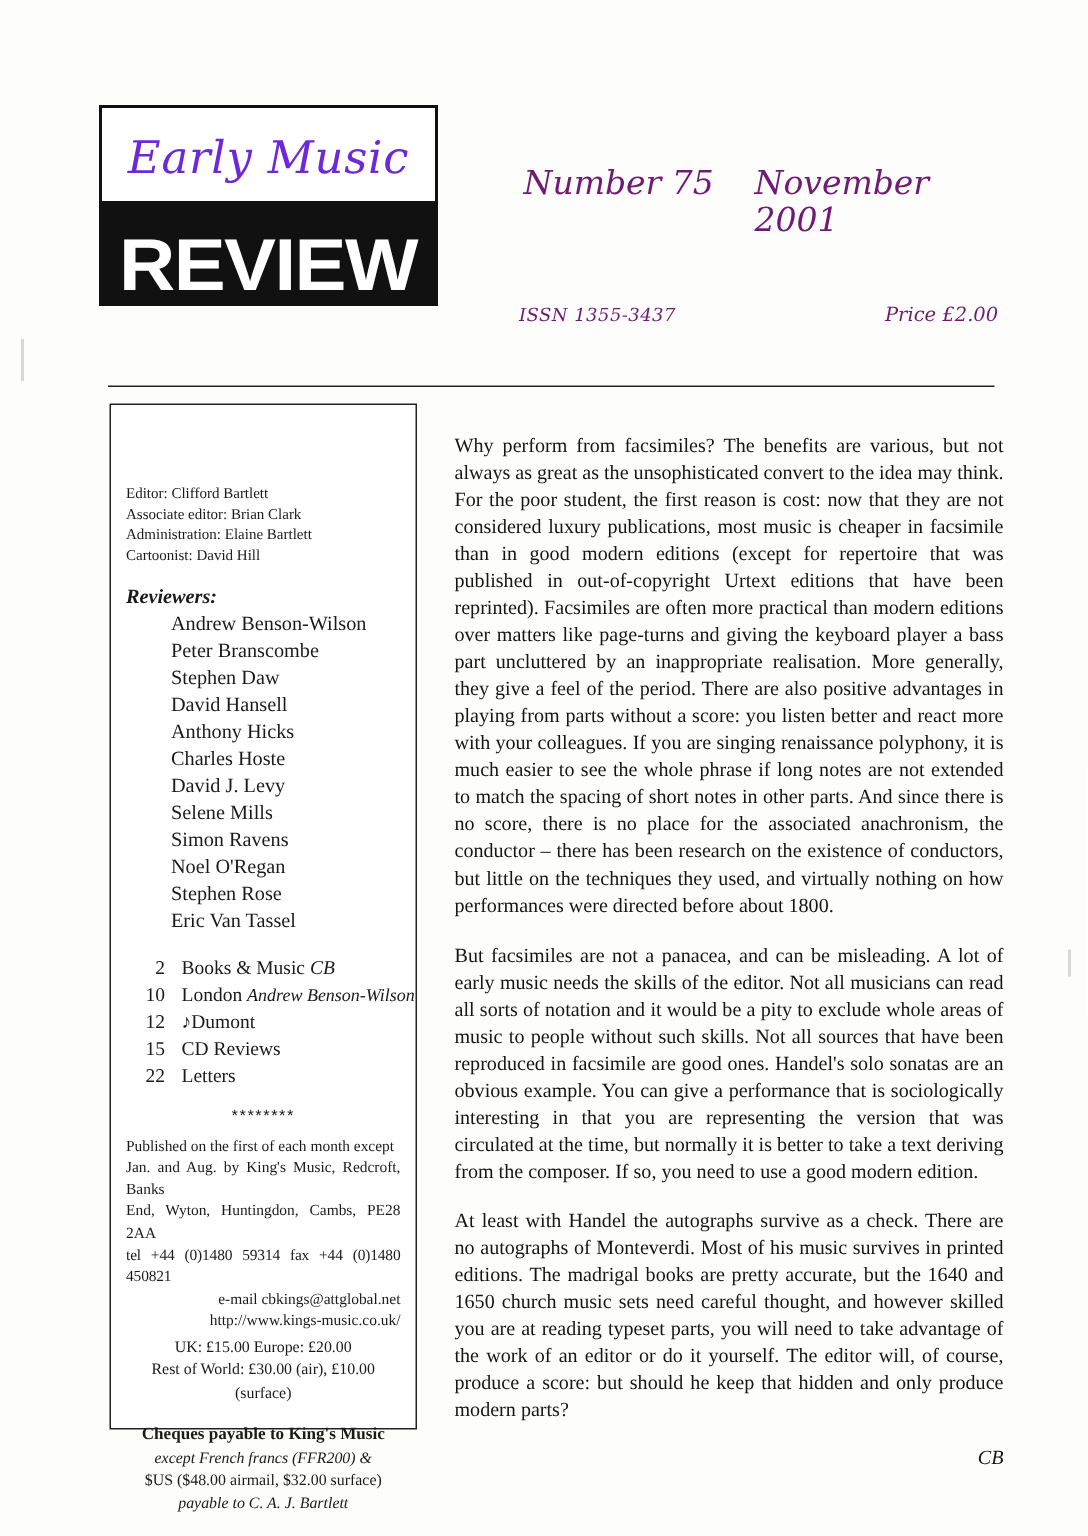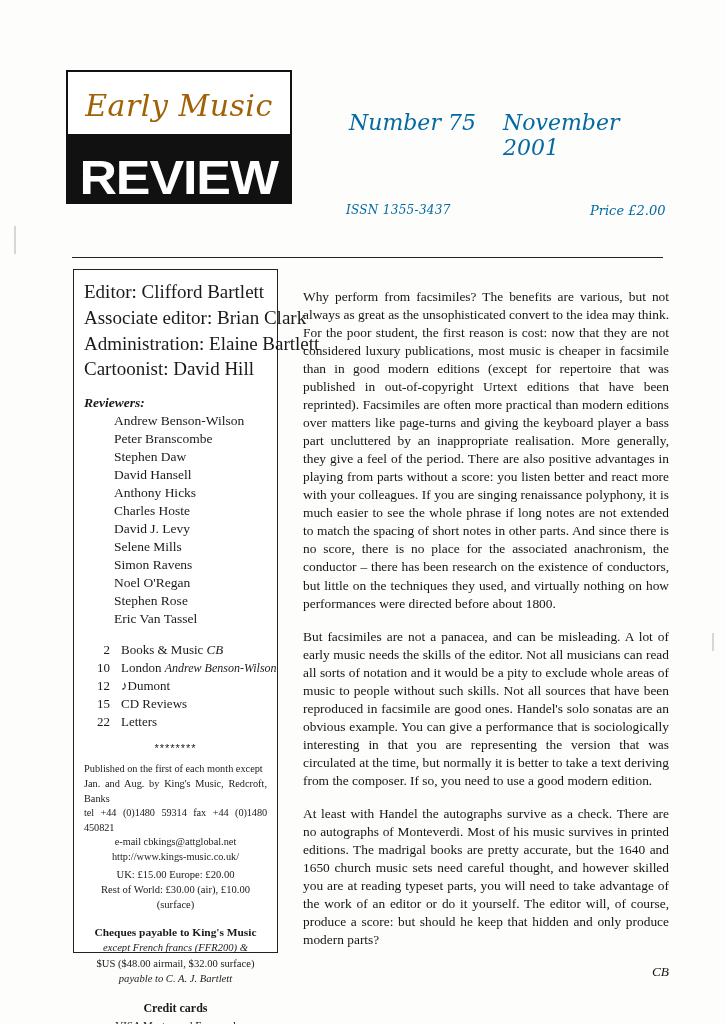--- a/index.html
+++ b/index.html
@@ -48,21 +48,21 @@
   }
   #logo-early-music {
     height: 62px;
     display: flex;
     align-items: center;
     justify-content: center;
     font-family: "DejaVu Serif", "Liberation Serif", serif;
     font-style: italic;
     font-size: 30px;
     letter-spacing: .5px;
-    color: #a16207;
+    color: #6d28d9;
     padding-top: 4px;
     box-sizing: border-box;
   }
   #logo-review {
     position: absolute;
     left: 0;
     right: 0;
     bottom: 0;
     height: 68px;
     background: #111;
@@ -76,21 +76,21 @@
     font-size: 49px;
     line-height: 1;
     color: #fff;
     letter-spacing: -1px;
     transform: scaleX(1.06);
   }
 
   .script {
     font-family: "DejaVu Serif", "Liberation Serif", serif;
     font-style: italic;
-    color: #0369a1;
+    color: #701a75;
   }
   #issue-number {
     position: absolute;
     left: 283px;
     top: 40px;
     font-size: 22px;
   }
   #issue-date {
     position: absolute;
     left: 437px;
@@ -126,21 +126,21 @@
     position: absolute;
     left: 73px;
     top: 269px;
     width: 205px;
     height: 684px;
     border: 1px solid #222;
     box-sizing: border-box;
     background: #fff;
     padding: 9px 10px 0 10px;
   }
-  #staff { font-size: 19px; line-height: 1.36; }
+  #staff { font-size: 10px; line-height: 1.36; margin-top: 44px; }
   #staff div { white-space: nowrap; }
 
   #reviewers-heading {
     margin-top: 13px;
     font-style: italic;
     font-weight: bold;
     font-size: 13.5px;
   }
   #reviewers-list {
     margin-top: 1px;
@@ -175,21 +175,21 @@
     font-family: "Liberation Sans", "DejaVu Sans", sans-serif;
   }
 
   
   #publisher {
     margin-top: 8px;
     font-size: 10.3px;
     line-height: 1.42;
     text-align: justify;
   }
-  #publisher .ctr { text-align: center; }
+  #publisher .ctr { text-align: right; }
   #publisher .tel { letter-spacing: -0.1px; }
 
   #subs {
     margin-top: 2px;
     font-size: 10.6px;
     line-height: 1.45;
     text-align: center;
   }
 
   #cheques {
@@ -302,20 +302,21 @@
           <span class="toc-page">22</span>
           <span class="toc-title"><span>Letters</span></span>
         </div>
       </div>
 
     <div id="stars">********</div>
 
     <div id="publisher">
       <div>Published on the first of each month except</div>
       <div>Jan. and Aug. by King's Music, Redcroft, Banks</div>
+      <div>End, Wyton, Huntingdon, Cambs, PE28 2AA</div>
       <div class="tel">tel +44 (0)1480 59314    fax +44 (0)1480 450821</div>
       <div class="ctr">e-mail cbkings@attglobal.net</div>
       <div class="ctr">http://www.kings-music.co.uk/</div>
     </div>
 
     <div id="subs">
       <div>UK: £15.00    Europe: £20.00</div>
       <div>Rest of World: £30.00 (air),  £10.00 (surface)</div>
     </div>
 

